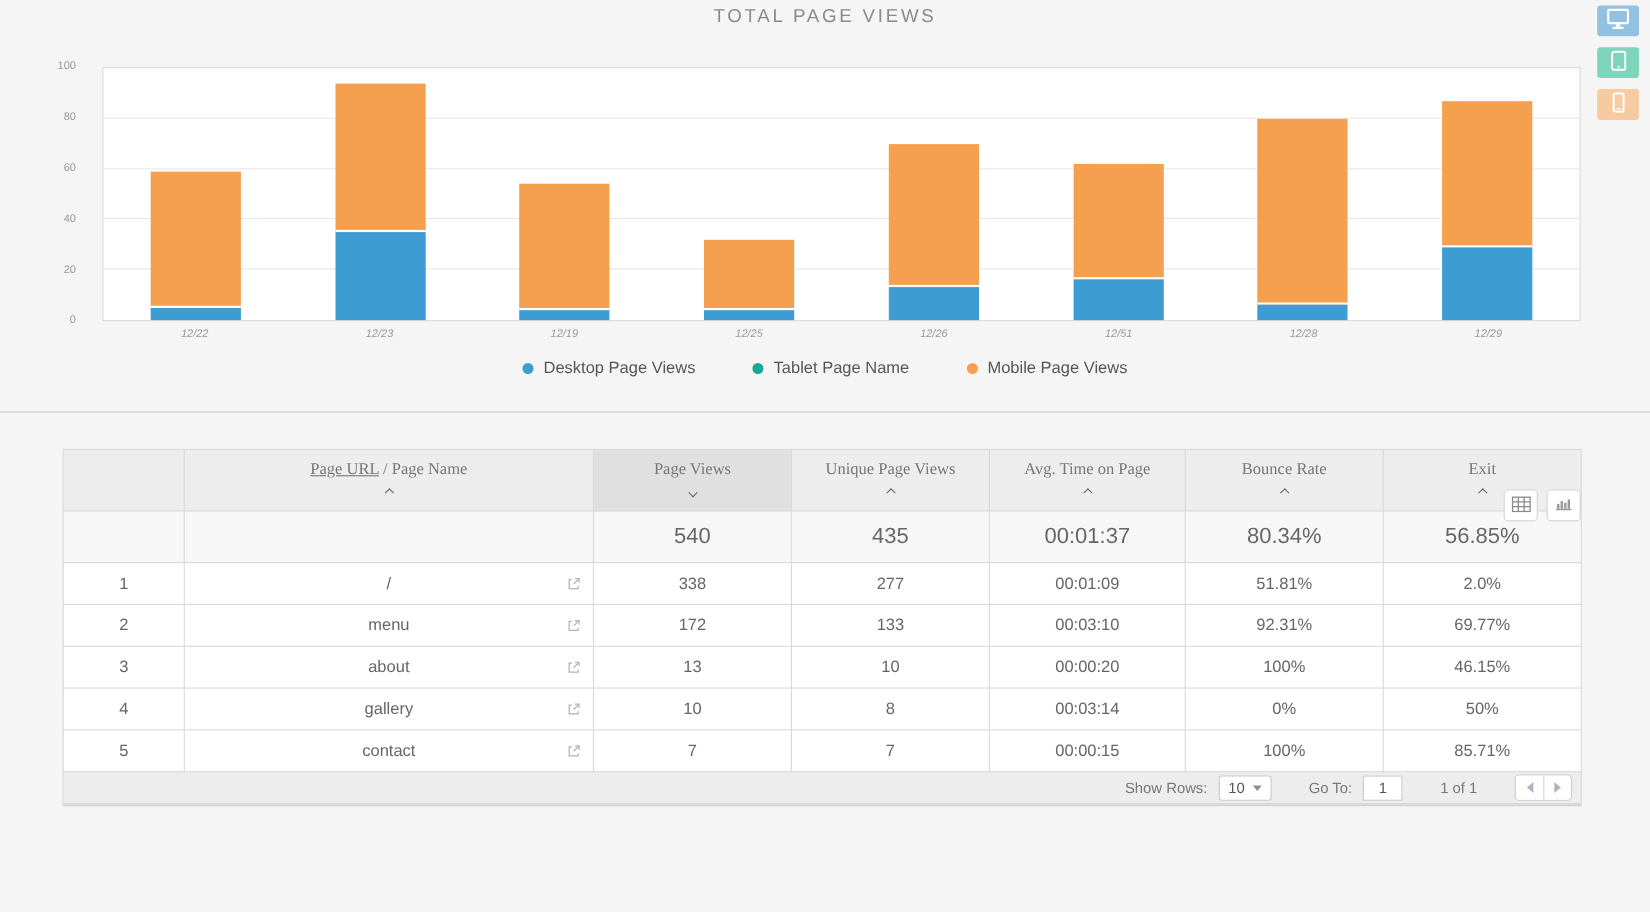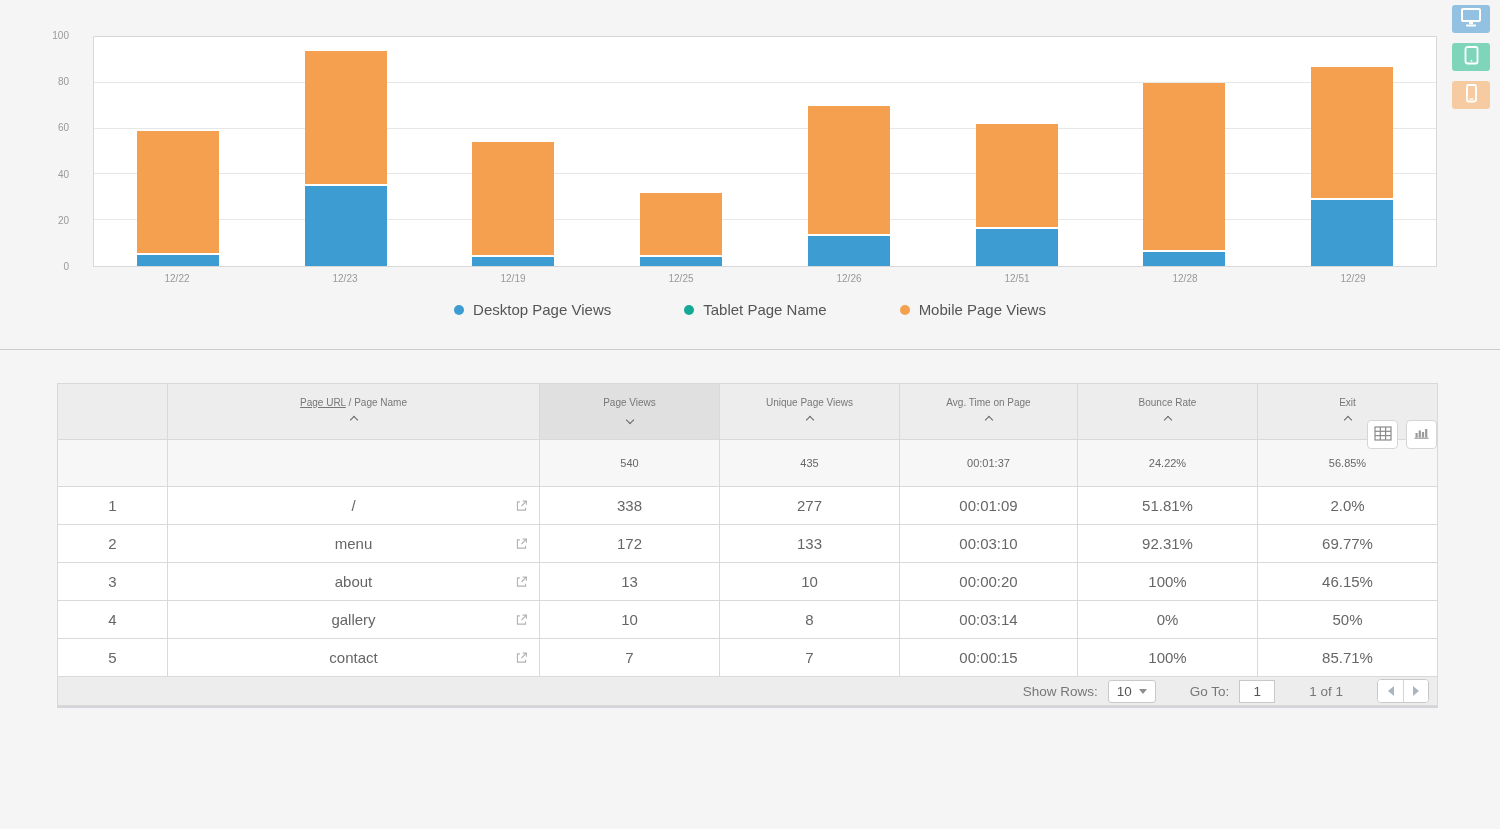--- a/index.html
+++ b/index.html
@@ -40,23 +40,23 @@
   .plot {
     flex:1; position:relative;
     background:#fff; border:1px solid #d8d8d8;
   }
   .gridline { position:absolute; left:0; right:0; height:0; border-top:1px solid #e7e7e7; }
   .bars-layer { position:absolute; left:0; right:0; top:0; bottom:0; display:flex; }
   .bar-group { flex:1; display:flex; align-items:flex-end; justify-content:center; height:100%; }
   .bar { width:49%; max-width:82px; height:100%; display:flex; flex-direction:column; justify-content:flex-end; }
   .seg { width:100%; }
   .bar .seg:not(:last-child) { border-bottom:2px solid #fff; }
-  .x-labels { display:flex; margin:6px 63px 0 93px; }
+  .x-labels { display:flex; margin:6px 63px 0 93px;font-style:italic; }
   .xtick { flex:1; text-align:center; font-size:10px; color:#999; }
-  .legend { display:flex; justify-content:center; gap:73px; margin-top:17px; }
+  .legend { display:flex; justify-content:center; gap:52px; margin-top:17px; }
   .legend-item { display:flex; align-items:center; gap:9px; font-size:15px; color:#555; }
   .legend-dot { width:10px; height:10px; border-radius:50%; }
 
   .section-divider { border:none; border-top:1px solid #ccc; margin-top:31px; }
 
   
   .details-section { position:relative; padding:0 63px 0 57px; }
   .details-title {
     text-align:center; font-size:17px; font-weight:400;
     letter-spacing:2px; color:#8a8a8a; margin-top:38px;
@@ -75,30 +75,30 @@
     box-shadow:0 2px 0 rgba(150,155,165,.35);
   }
   .details-table th, .details-table td {
     border:1px solid #d9d9d9; text-align:center; vertical-align:middle;
   }
   .details-table thead th {
     background:#ededed; font-weight:400; color:#777;
     height:56px; cursor:pointer;
   }
   .details-table thead th.sorted { background:#e0e0e0; }
-  .th-label { font-size:10px; }
+  .th-label { font-size:15px;font-family:Liberation Serif, serif; }
   .chev {
     display:inline-block; width:6px; height:6px;
     border-left:1.5px solid #666; border-top:1.5px solid #666;
     margin-top:9px;
   }
   .chev.up { transform:rotate(45deg); }
   .chev.down { transform:rotate(225deg); }
   .page-url-link { text-decoration:underline; }
-  .totals-row td { background:#f7f7f7; height:47px; font-size:11px; }
+  .totals-row td { background:#f7f7f7; height:47px; font-size:20px; }
   .data-row td { height:38px; }
   .page-cell { position:relative; }
   .ext-icon {
     position:absolute; right:11px; top:50%; transform:translateY(-50%);
     display:inline-flex; cursor:pointer;
   }
   .col-num { width:110px; }
   .col-page { width:372px; }
   .col-metric { width:180px; }
   .col-metric-sm { width:178px; }
@@ -164,20 +164,21 @@
     <span>
       <svg width="15" height="21" viewBox="0 0 15 21">
         <rect x="3" y="2" width="9" height="16.5" rx="1.5" fill="none" stroke="#fff" stroke-width="1.8"></rect>
         <rect x="5.6" y="15.4" width="3.8" height="1.3" fill="#fff"></rect>
       </svg>
     </span>
   </button>
 </div>
 
 <div class="chart-section">
+  <h1 class="chart-title">TOTAL PAGE VIEWS</h1>
   <div class="chart-row">
     <div class="y-axis">
         <div class="ytick" style="bottom: calc(0% - 5px);">0</div>
         <div class="ytick" style="bottom: calc(20% - 5px);">20</div>
         <div class="ytick" style="bottom: calc(40% - 5px);">40</div>
         <div class="ytick" style="bottom: calc(60% - 5px);">60</div>
         <div class="ytick" style="bottom: calc(80% - 5px);">80</div>
         <div class="ytick" style="bottom: calc(100% - 5px);">100</div>
       </div>
     <div class="plot">
@@ -317,21 +318,21 @@
           <th><div class="th-label">Exit</div><span class="chev up"></span></th>
         </tr>
     </thead>
     <tbody>
       <tr class="totals-row">
         <td></td>
         <td></td>
       <td>540</td>
           <td>435</td>
           <td>00:01:37</td>
-          <td>24.22%</td>
+          <td>80.34%</td>
           <td>56.85%</td>
         </tr>
     <tr class="data-row">
           <td>1</td>
           <td class="page-cell"><span>/</span><span class="ext-icon">
               <svg width="13" height="13" viewBox="0 0 16 16" fill="none" stroke="#b3b3b3" stroke-width="1.4">
                 <path d="M6 3 H3 V13 H13 V10"></path>
                 <path d="M9.5 2 H14 V6.5"></path>
                 <path d="M14 2 L8 8"></path>
               </svg>

